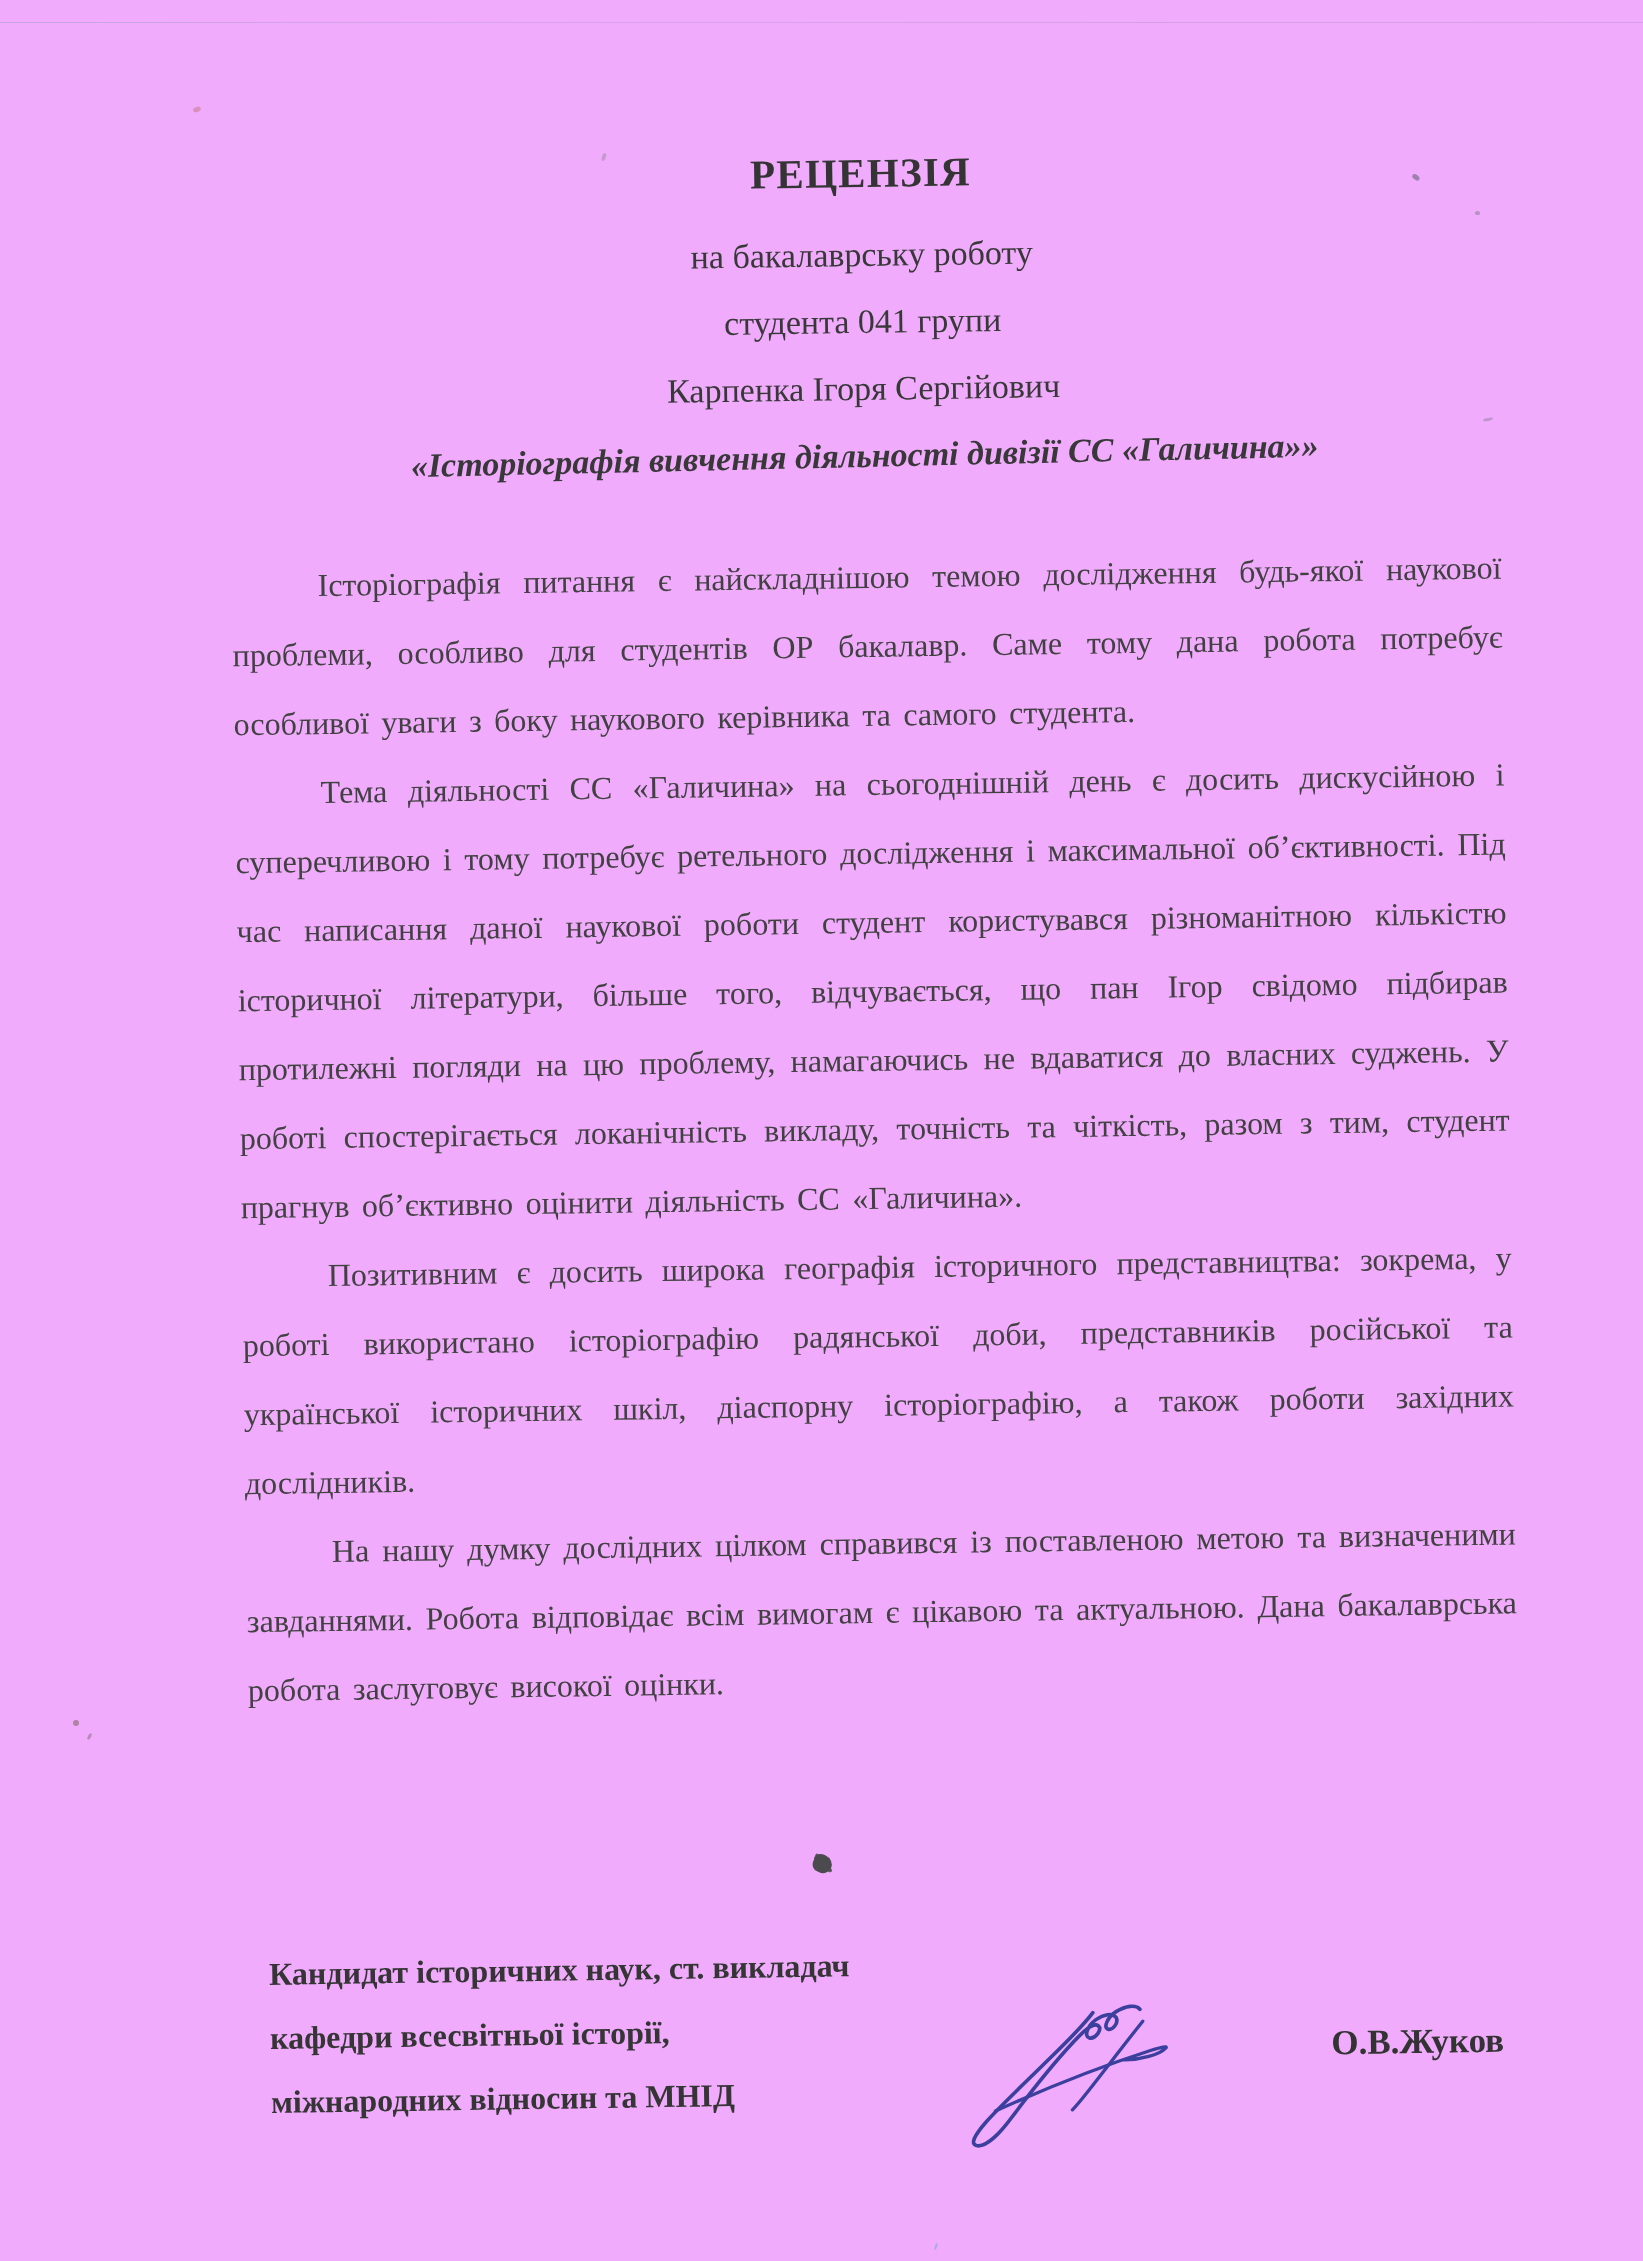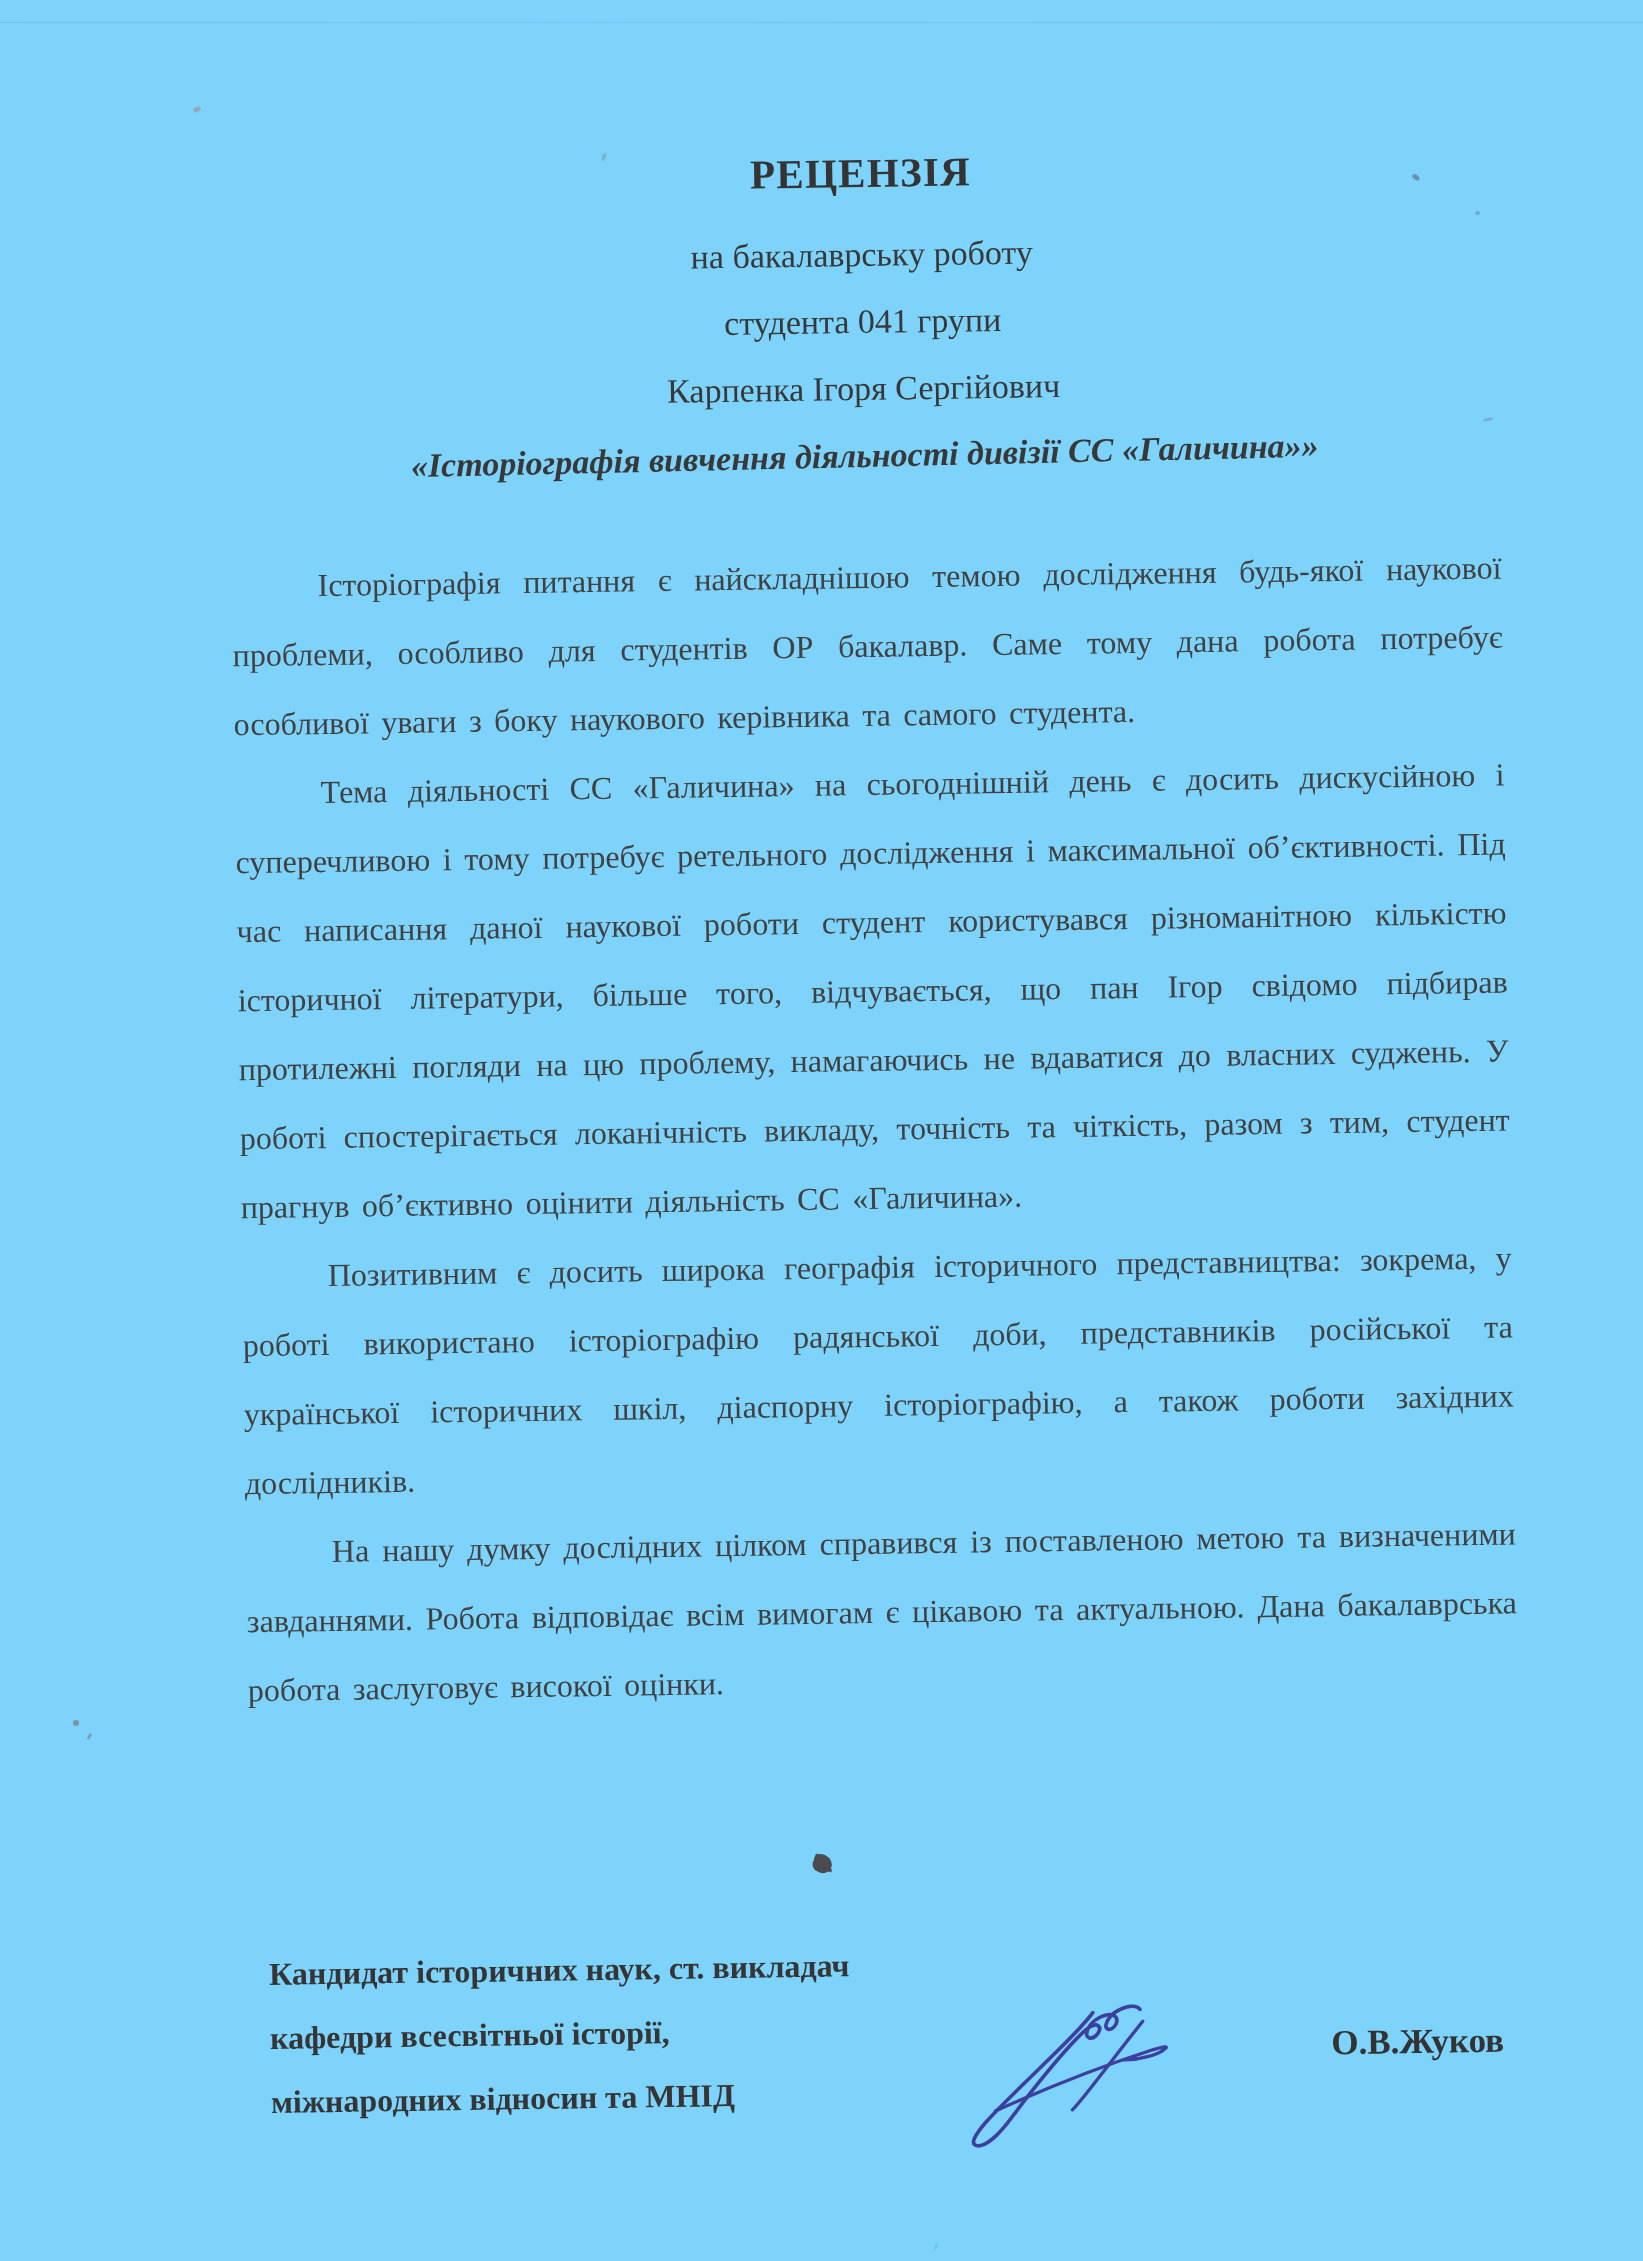--- a/index.html
+++ b/index.html
@@ -11,21 +11,21 @@
     width: 1644px;
     height: 2261px;
     position: relative;
     overflow: hidden;
     font-family: "Liberation Serif", "DejaVu Serif", serif;
     color: #3d3d3d;
   }
   .page {
     position: absolute;
     inset: 0;
-    background: #7dd3fc;
+    background: #f0abfc;
   }
   
   .content {
     position: absolute;
     inset: 0;
     transform: rotate(-0.85deg);
     transform-origin: 28% 45%;
   }
   .heading {
     position: absolute;

